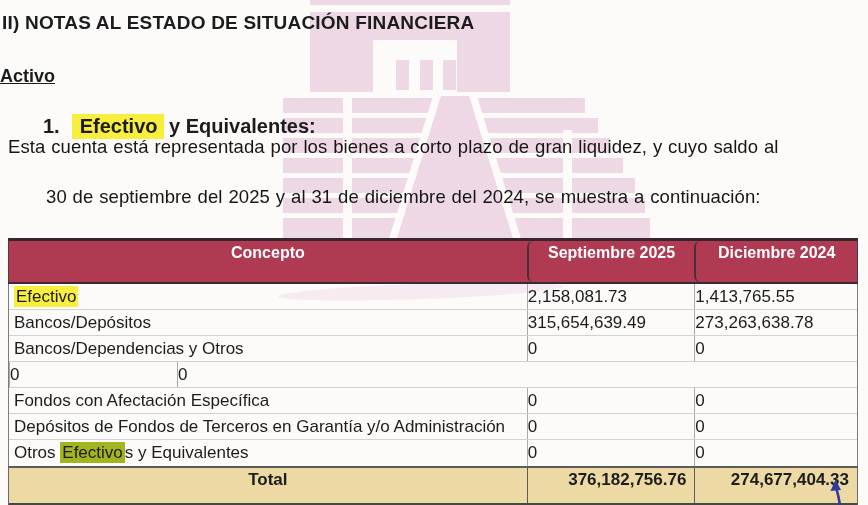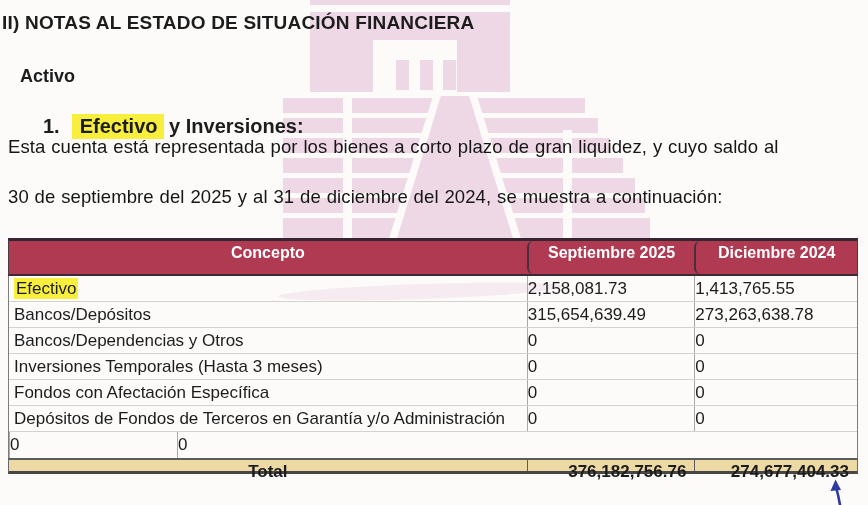--- a/index.html
+++ b/index.html
@@ -21,46 +21,46 @@
   html,body{background:#e8e8e8;}
   body{font-family:"Liberation Sans",sans-serif;}
   .page{
     position:relative;width:868px;height:505px;background:var(--page-bg);
     overflow:hidden;color:var(--text);margin:0 auto;
   }
   .wm{position:absolute;left:265px;top:0;z-index:0;}
   .smudge{position:absolute;left:278px;top:284px;width:285px;height:15px;
     background:var(--wm-pink);opacity:.45;border-radius:50%;transform:rotate(-2deg);z-index:0;}
   .doc-title{position:absolute;left:2px;top:12px;font-size:19px;font-weight:bold;letter-spacing:.2px;z-index:2;}
-  .section-label{position:absolute;left:20px;top:66px;font-size:18px;font-weight:bold;z-index:2;}
+  .section-label{position:absolute;left:0;top:66px;font-size:18px;font-weight:bold;z-index:2;text-decoration:underline;}
   .heading{position:absolute;left:43px;top:115px;font-size:20px;font-weight:bold;z-index:2;}
   .heading .num{margin-right:12px;}
   .hl-yellow{background:var(--hl-yellow);}
   .hl-green{background:var(--hl-green);}
   .heading .hl-yellow{padding:1px 6px 2px 8px;}
   .para{position:absolute;left:8px;z-index:2;font-size:18.5px;white-space:nowrap;letter-spacing:.1px;word-spacing:.6px;color:#161616;}
   .para.l1{top:136px;}
-  .para.l2{top:186px;}
+  .para.l2{top:186px;margin-left:38px;}
   .fin-table{position:absolute;left:8px;top:238px;width:850px;z-index:2;background:transparent;}
-  .thead{display:flex;height:38px;background:var(--header-bg);
+  .thead{display:flex;height:46px;background:var(--header-bg);
     border-top:3px solid #342732;border-bottom:2px solid var(--table-dark);
     border-left:1px solid #4c3a42;border-right:1px solid #4c3a42;}
   .th{color:var(--header-text);font-weight:bold;font-size:16px;text-align:center;line-height:24px;}
   .c1{width:519px;}
   .c2{width:168px;}
   .c3{width:163px;}
   .th.c2,.th.c3{border-left:2px solid #47303b;border-radius:6px;}
   .tbody{border-left:1.5px solid #7c7c7c;border-right:1.5px solid #7c7c7c;background:transparent;}
   .trow{display:flex;height:26px;border-bottom:1px solid var(--row-line);font-size:17px;}
   .trow:last-child{border-bottom:none;}
   .td{line-height:25px;overflow:hidden;}
   .td.c1{padding-left:5px;}
   .td.c2,.td.c3{text-align:left;padding-right:8px;border-left:1px solid var(--cell-line);}
   .trow .hl-yellow,.trow .hl-green{padding:1px 2px;}
-  .total-row{display:flex;height:16px;background:var(--total-bg);font-weight:bold;font-size:17px;
+  .total-row{display:flex;height:40px;background:var(--total-bg);font-weight:bold;font-size:17px;
     border-top:2px solid #5c5c5c;border-bottom:3px solid #474747;
     border-left:1.5px solid var(--table-border);border-right:1.5px solid var(--table-border);}
   .total-row .c1{text-align:center;line-height:24px;}
   .total-row .c2,.total-row .c3{text-align:right;padding-right:8px;line-height:24px;border-left:1.5px solid #5c5c5c;}
   .pen-arrow{position:absolute;left:820px;top:478px;z-index:3;}
 </style>
 </head>
 <body>
 
 <div class="page">
@@ -91,21 +91,21 @@
     </g>
     <polygon points="176,96 204,96 249,242 131,242" fill="#efd8e6"></polygon>
   </svg>
 
   <div class="smudge"></div>
 
   <h1 class="doc-title">II) NOTAS AL ESTADO DE SITUACIÓN FINANCIERA</h1>
   <div class="section-label">Activo</div>
 
   <div class="heading">
-    <span class="num">1.</span><span class="hl-yellow">Efectivo</span><span> y Inversiones:</span>
+    <span class="num">1.</span><span class="hl-yellow">Efectivo</span><span> y Equivalentes:</span>
   </div>
 
   <div class="para l1">Esta cuenta está representada por los bienes a corto plazo de gran liquidez, y cuyo saldo al</div>
   <div class="para l2">30 de septiembre del 2025 y al 31 de diciembre del 2024, se muestra a continuación:</div>
 
   <div class="fin-table">
     <div class="thead">
       <div class="th c1">Concepto</div>
       <div class="th c2">Septiembre 2025</div>
       <div class="th c3">Diciembre 2024</div>
@@ -120,35 +120,35 @@
           <div class="td c1"><span>Bancos/Depósitos</span></div>
           <div class="td c2">315,654,639.49</div>
           <div class="td c3">273,263,638.78</div>
         </div>
         <div class="trow">
           <div class="td c1"><span>Bancos/Dependencias y Otros</span></div>
           <div class="td c2">0</div>
           <div class="td c3">0</div>
         </div>
         <div class="trow">
-          <div class="td c1"><span>Inversiones Temporales (Hasta 3 meses)</span></div>
           <div class="td c2">0</div>
           <div class="td c3">0</div>
         </div>
         <div class="trow">
           <div class="td c1"><span>Fondos con Afectación Específica</span></div>
           <div class="td c2">0</div>
           <div class="td c3">0</div>
         </div>
         <div class="trow">
           <div class="td c1"><span>Depósitos de Fondos de Terceros en Garantía y/o Administración</span></div>
           <div class="td c2">0</div>
           <div class="td c3">0</div>
         </div>
         <div class="trow">
+          <div class="td c1"><span>Otros </span><span class="hl-green">Efectivo</span><span>s y Equivalentes</span></div>
           <div class="td c2">0</div>
           <div class="td c3">0</div>
         </div>
       </div>
     <div class="total-row">
       <div class="c1">Total</div>
       <div class="c2">376,182,756.76</div>
       <div class="c3">274,677,404.33</div>
     </div>
   </div>

